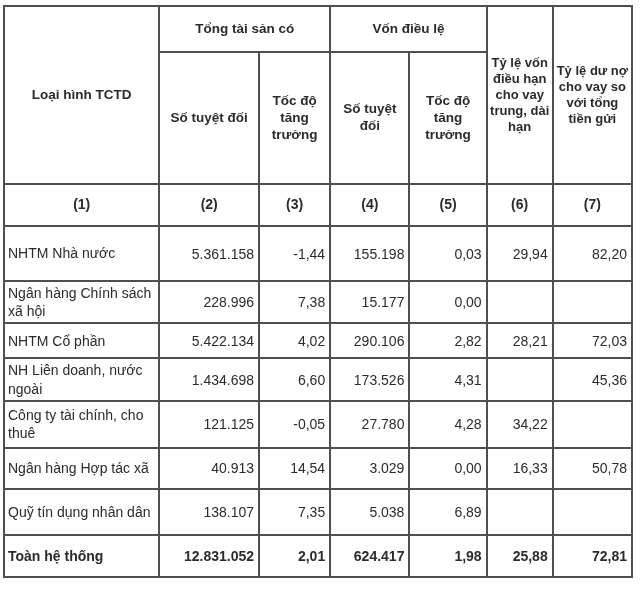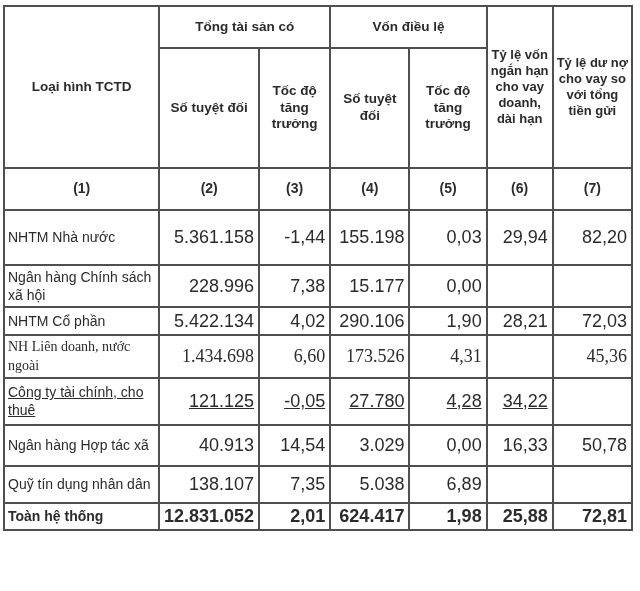--- a/index.html
+++ b/index.html
@@ -30,40 +30,40 @@
   col.c4 { width: 78px; }
   col.c5 { width: 76px; }
   col.c6 { width: 65px; }
   col.c7 { width: 78px; }
 
   th {
     font-weight: bold;
     font-size: 13.5px;
     text-align: center;
     vertical-align: middle;
-    padding: 2px;
+    padding: 10px;
     line-height: 1.25;
   }
   th.ratio-th {
     font-size: 13px;
     padding: 1px;
     line-height: 1.22;
   }
   th.colnum {
     font-size: 14px;
   }
   td.lbl {
     font-size: 14px;
     text-align: left;
     vertical-align: middle;
     padding: 2px 2px 2px 3px;
     line-height: 1.3;
   }
   td.num {
-    font-size: 18px;
+    font-size: 14px;
     text-align: right;
     vertical-align: middle;
     padding: 2px 4px 2px 2px;
   }
   tr.total td {
     font-weight: bold;
   }
 </style>
 </head>
 <body>
@@ -76,21 +76,21 @@
       <col class="c4">
       <col class="c5">
       <col class="c6">
       <col class="c7">
   </colgroup>
   <thead>
     <tr style="height:40px;">
       <th rowspan="2" style="height:156px;">Loại hình TCTD</th>
       <th colspan="2">Tổng tài sản có</th>
       <th colspan="2">Vốn điều lệ</th>
-      <th rowspan="2" class="ratio-th">Tỷ lệ vốn ngắn hạn cho vay doanh, dài hạn</th>
+      <th rowspan="2" class="ratio-th">Tỷ lệ vốn điều hạn cho vay trung, dài hạn</th>
       <th rowspan="2" class="ratio-th">Tỷ lệ dư nợ cho vay so với tổng tiền gửi</th>
     </tr>
     <tr style="height:114px;">
       <th>Số tuyệt đối</th>
       <th>Tốc độ tăng trưởng</th>
       <th>Số tuyệt đối</th>
       <th>Tốc độ tăng trưởng</th>
     </tr>
     <tr style="height:42px;">
       <th class="colnum">(1)</th>
@@ -114,66 +114,66 @@
     </tr>
     <tr style="height:40px;">
       <td class="lbl">Ngân hàng Chính sách xã hội</td>
       <td class="num">228.996</td>
       <td class="num">7,38</td>
       <td class="num">15.177</td>
       <td class="num">0,00</td>
       <td class="num"></td>
       <td class="num"></td>
     </tr>
-    <tr style="height:28px;border-radius:11px;">
+    <tr style="height:35px;border-radius:11px;">
       <td class="lbl">NHTM Cổ phần</td>
       <td class="num">5.422.134</td>
       <td class="num">4,02</td>
       <td class="num">290.106</td>
-      <td class="num">1,90</td>
+      <td class="num">2,82</td>
       <td class="num">28,21</td>
       <td class="num">72,03</td>
     </tr>
-    <tr style="height:40px;font-family:Liberation Serif, serif;">
+    <tr style="height:40px;">
       <td class="lbl">NH Liên doanh, nước ngoài</td>
       <td class="num">1.434.698</td>
       <td class="num">6,60</td>
       <td class="num">173.526</td>
       <td class="num">4,31</td>
       <td class="num"></td>
       <td class="num">45,36</td>
     </tr>
-    <tr style="height:47px;text-decoration:underline;">
+    <tr style="height:47px;">
       <td class="lbl">Công ty tài chính, cho thuê</td>
       <td class="num">121.125</td>
       <td class="num">-0,05</td>
       <td class="num">27.780</td>
       <td class="num">4,28</td>
       <td class="num">34,22</td>
       <td class="num"></td>
     </tr>
     <tr style="height:41px;">
       <td class="lbl">Ngân hàng Hợp tác xã</td>
       <td class="num">40.913</td>
       <td class="num">14,54</td>
       <td class="num">3.029</td>
       <td class="num">0,00</td>
       <td class="num">16,33</td>
       <td class="num">50,78</td>
     </tr>
-    <tr style="height:37px;margin-left:16px;">
+    <tr style="height:46px;margin-left:16px;">
       <td class="lbl">Quỹ tín dụng nhân dân</td>
       <td class="num">138.107</td>
       <td class="num">7,35</td>
       <td class="num">5.038</td>
       <td class="num">6,89</td>
       <td class="num"></td>
       <td class="num"></td>
     </tr>
-    <tr class="total" style="height:24px;">
+    <tr class="total" style="height:42px;">
       <td class="lbl">Toàn hệ thống</td>
       <td class="num">12.831.052</td>
       <td class="num">2,01</td>
       <td class="num">624.417</td>
       <td class="num">1,98</td>
       <td class="num">25,88</td>
       <td class="num">72,81</td>
     </tr>
   </tbody>
 </table>

